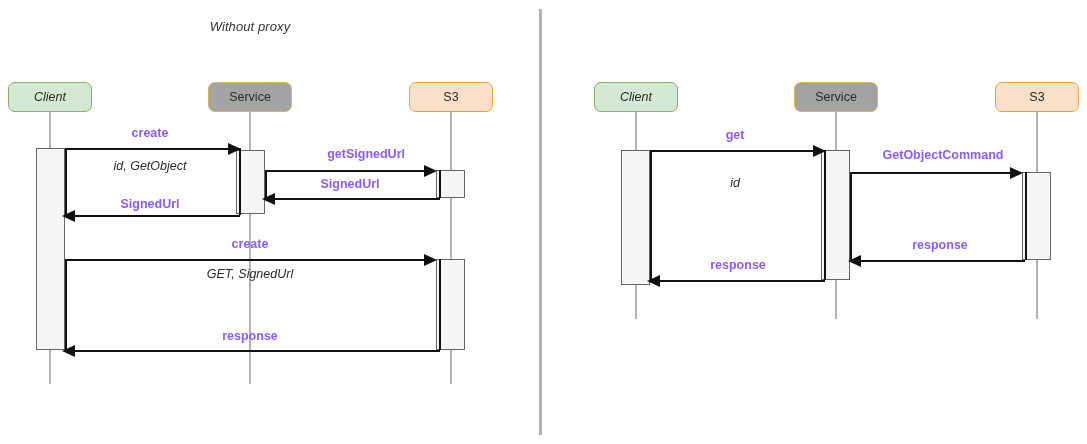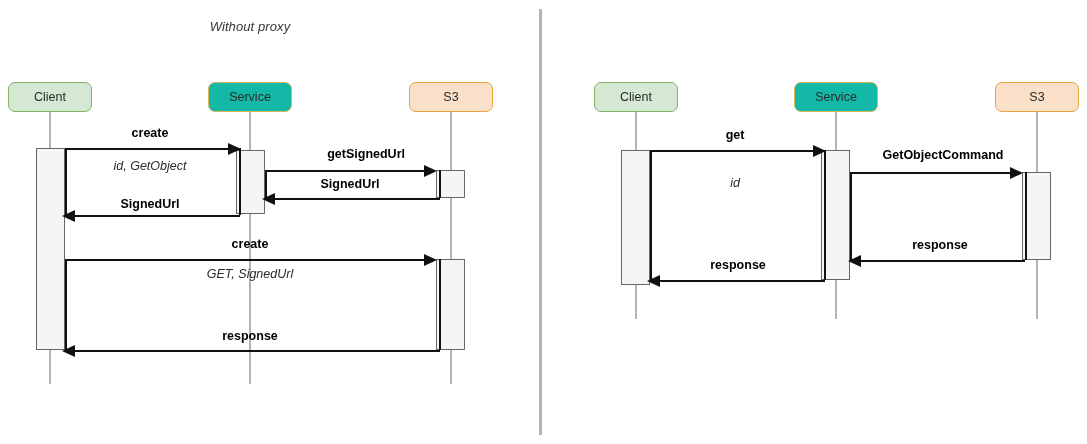--- a/index.html
+++ b/index.html
@@ -40,22 +40,22 @@
     box-sizing: border-box;
     border-radius: 7px;
     border: 1.4px solid;
     display: flex;
     align-items: center;
     justify-content: center;
     font-size: 12.5px;
     color: #2b2b2b;
     white-space: nowrap;
   }
-  .participant.client { background: #d5e8d4; border-color: #82b366; }
-  .participant.service { background: #14b8a6; border-color: #d6b656; border-radius: 7px; }
+  .participant.client { background: #d5e8d4; border-color: #82b366; font-style: italic; }
+  .participant.service { background: #a3a3a3; border-color: #d6b656; border-radius: 7px; }
   .participant.s3      { background: #fae0c8; border-color: #e8a33d; }
 
   
   .lifeline {
     position: absolute;
     width: 2px;
     background: #b3b3b3;
   }
   
   .activation {
@@ -84,21 +84,21 @@
   .msg-vline {
     position: absolute;
     width: 0;
     border-left: 2.2px solid #111111;
   }
 
   
   .msg-label {
     position: absolute;
     font-size: 12.5px;
-    color: #000000;
+    color: #8b5cf6;
     white-space: nowrap;
     text-align: center;
     font-weight: bold;
   }
   .msg-label.note {
     font-weight: normal;
     font-style: italic;
     color: #2b2b2b;
   }
 </style>

